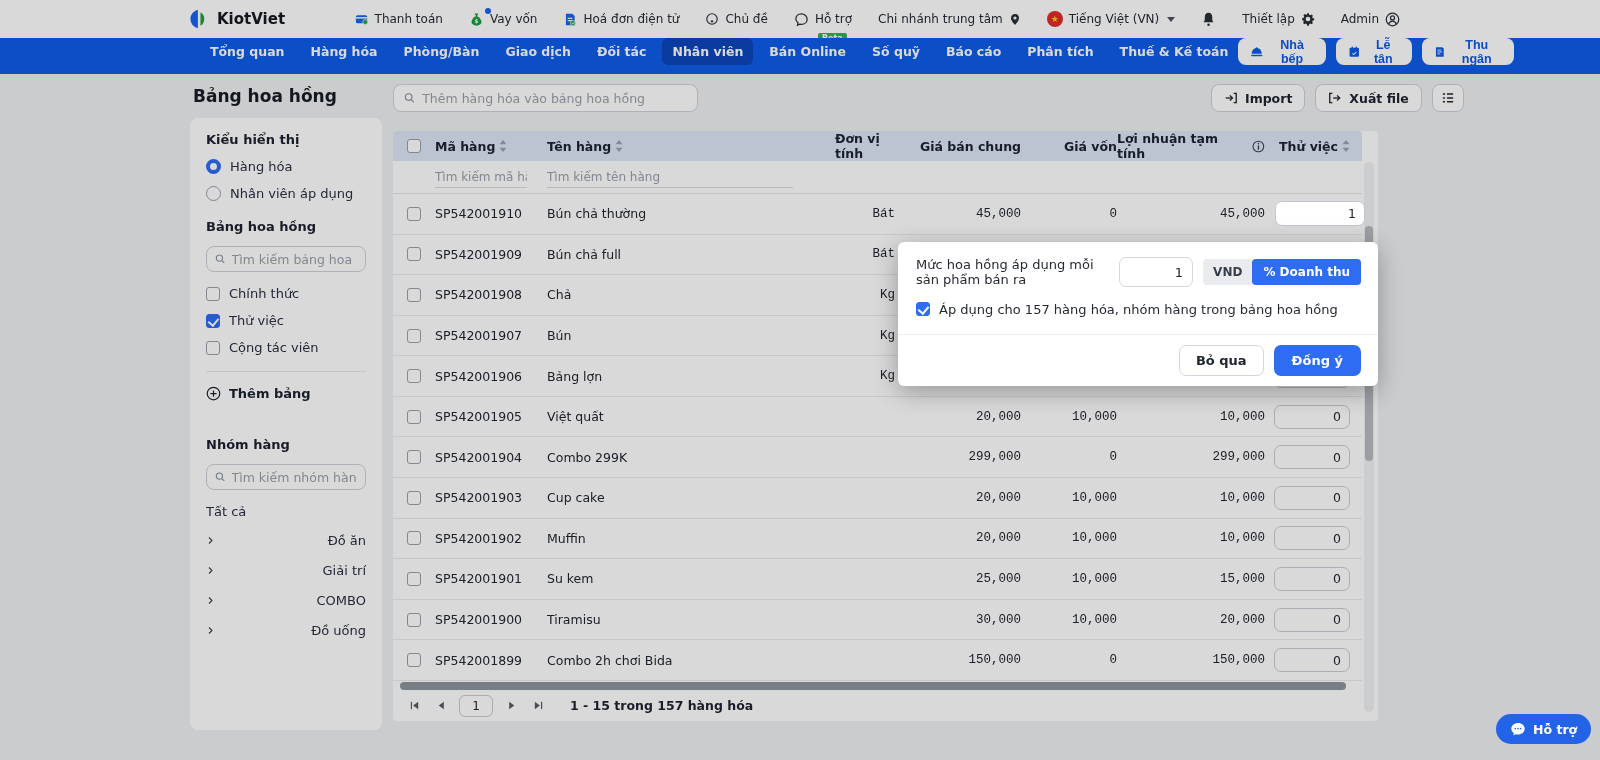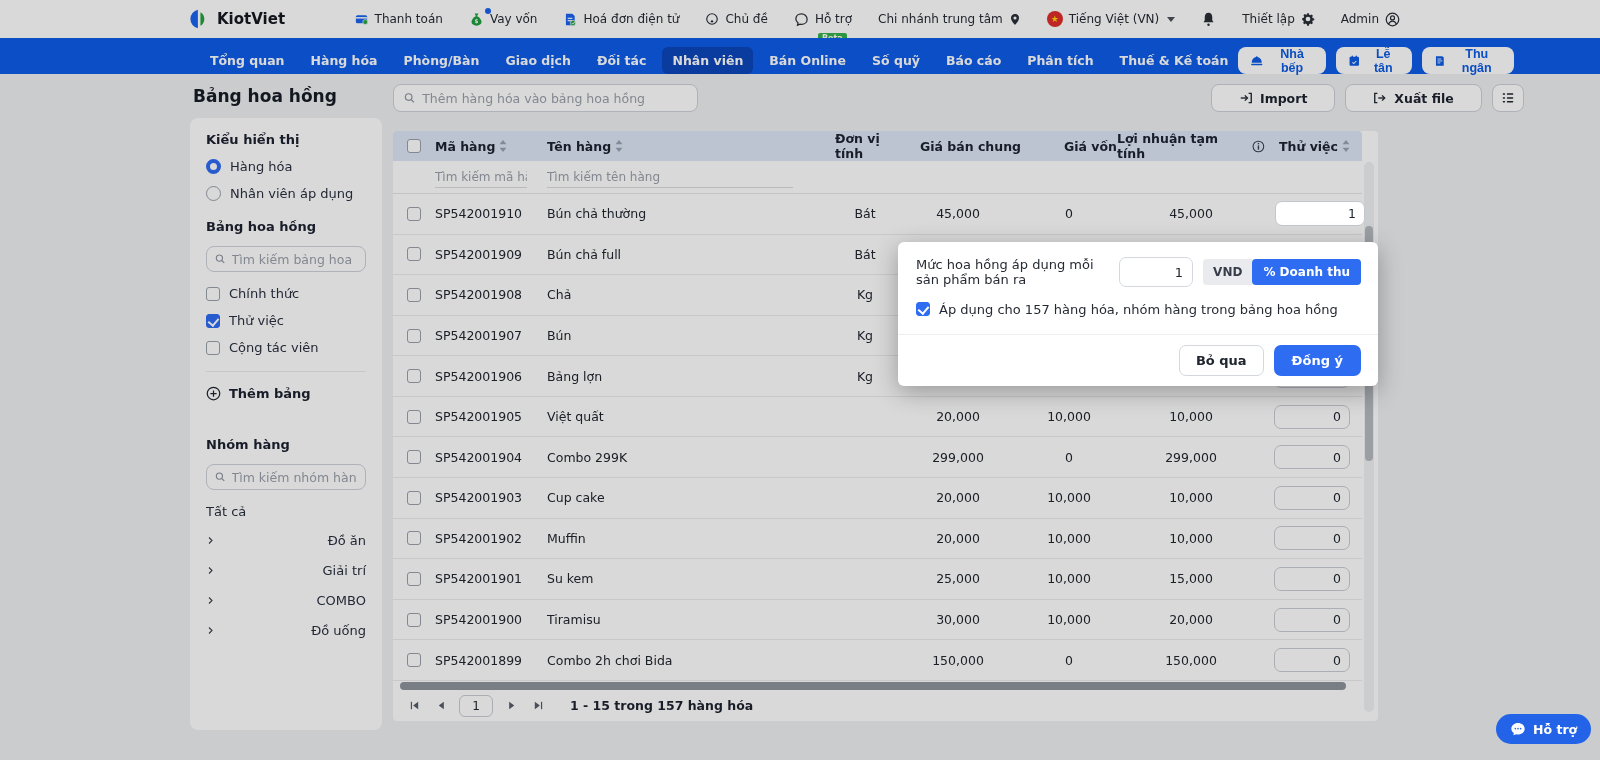--- a/index.html
+++ b/index.html
@@ -10,34 +10,34 @@
   .topbar { position:absolute; left:0; top:0; width:1600px; height:38px; background:#ffffff; display:flex; align-items:center; padding:0 200px 0 188px; font-size:12px; }
   .brand { display:flex; align-items:center; gap:7px; font-size:15px; font-weight:bold; color:#14181f; }
   .top-items { display:flex; align-items:center; gap:26px; margin-left:auto; }
   .top-item { display:flex; align-items:center; gap:6px; color:#262b35; cursor:pointer; position:relative; white-space:nowrap; }
   .beta-badge { position:absolute; left:24px; top:21px; background:#35b24a; color:#fff; font-size:8px; font-weight:bold; padding:1px 4px; border-radius:2px; }
   .notif-dot { position:absolute; right:-7px; top:-4px; width:6px; height:6px; border-radius:50%; background:#1a63f0; }
   .flag { width:16px; height:16px; border-radius:50%; background:#e02d2d; color:#ffd400; font-size:9px; display:flex; align-items:center; justify-content:center; }
   .caret { width:0; height:0; border-left:4px solid transparent; border-right:4px solid transparent; border-top:5px solid #4a505b; margin-left:2px; }
 
   
-  .navbar { position:absolute; left:0; top:38px; width:1600px; height:36px; background:#0f5ce8; display:flex; align-items:flex-end; padding:0 86px 0 200px; }
+  .navbar { position:absolute; left:0; top:38px; width:1600px; height:36px; background:#0f5ce8; display:flex; align-items:flex-start; padding:0 86px 0 200px; }
   .nav-tabs { display:flex; align-items:center; gap:6px; }
   .nav-tab { color:#fff; font-size:12.5px; font-weight:bold; padding:6px 10px; border-radius:6px; cursor:pointer; white-space:nowrap; }
   .nav-tab.active { background:#0c46bb; }
   .quick-buttons { margin-left:auto; display:flex; gap:10px; }
   .qbtn { display:flex; align-items:center; gap:6px; background:#fff; color:#0d5be6; font-size:12.5px; font-weight:bold; border:none; border-radius:8px; padding:5px 12px; height:27px; cursor:pointer; }
 
   
   .page-title { position:absolute; left:193px; top:86px; font-size:17px; font-weight:bold; color:#171c26; }
   .search-wrap { position:absolute; left:393px; top:84px; width:305px; height:28px; background:#fff; border:1px solid #ced2d9; border-radius:8px; display:flex; align-items:center; padding:0 10px; gap:7px; }
   .search-wrap input, .side-search input { border:none; outline:none; background:transparent; font-size:12.5px; width:100%; color:#21262f; font-family:inherit; }
   .search-wrap input::placeholder, .side-search input::placeholder, .filter-in::placeholder { color:#9aa0aa; }
   .toolbar-actions { position:absolute; left:1211px; top:84px; display:flex; gap:10px; }
-  .tbtn { display:flex; align-items:center; gap:7px; background:#fff; border:1px solid #cdd1d7; border-radius:8px; height:28px; padding:0 27px; font-size:12.5px; font-weight:bold; color:#1d2330; cursor:pointer; font-family:inherit; }
+  .tbtn { display:flex; align-items:center; gap:7px; background:#fff; border:1px solid #cdd1d7; border-radius:8px; height:28px; padding:0 12px; font-size:12.5px; font-weight:bold; color:#1d2330; cursor:pointer; font-family:inherit; }
   .tbtn.icon-only { padding:0 8px; }
 
   
   .sidebar { position:absolute; left:190px; top:118px; width:192px; height:612px; background:#fff; border-radius:8px; padding:14px 16px; font-size:13px; }
   .side-h { font-weight:bold; font-size:13px; color:#1c2230; margin-bottom:12px; }
   .opt-row { display:flex; align-items:center; gap:9px; margin-bottom:12px; color:#2a3040; cursor:pointer; }
   .radio { width:15px; height:15px; border-radius:50%; border:1.5px solid #9aa0ab; background:#fff; flex:none; }
   .radio.sel { border:4.5px solid #2e6cf2; }
   .cb { width:14px; height:14px; border-radius:3px; border:1.5px solid #9aa0ab; background:#fff; flex:none; position:relative; }
   .cb.sel { background:#2e6cf2; border-color:#2e6cf2; }
@@ -52,21 +52,21 @@
   .table-card { position:absolute; left:393px; top:131px; width:985px; height:590px; background:#fff; border-radius:4px; }
   .grid { display:grid; grid-template-columns:42px 112px 288px 60px 126px 96px 148px auto; align-items:center; width:969px; }
   .thead { height:30px; background:#dde7f6; font-size:12.5px; font-weight:bold; color:#1d2330; border-radius:4px 4px 0 0; }
   .th { display:flex; align-items:center; gap:4px; }
   .th.num { justify-content:flex-end; }
   .th-last { justify-content:flex-end; padding-right:12px; }
   .filter-row { height:33px; border-bottom:1px solid #e3e5e9; }
   .filter-in { border:none; border-bottom:1px solid #d9dbe0; outline:none; font-size:12px; height:22px; width:92px; background:transparent; font-family:inherit; color:#21262f; }
   .filter-in.wide { width:246px; }
   .trow { height:40.58px; border-bottom:1px solid #ececee; font-size:12.5px; color:#21262f; }
-  .cell.num { text-align:center; }
+  .cell.num { text-align:right;font-family:Liberation Mono, monospace; }
   .c-check { display:flex; justify-content:center; }
   .c-comm { display:flex; justify-content:flex-end; }
   .cm-input { width:76px; height:24px; margin-right:12px; border:1px solid #c9cdd4; border-radius:7px; text-align:right; padding-right:8px; font-size:12.5px; color:#20262f; background:#fff; outline:none; font-family:inherit; }
   .cm-input.neg { color:#d6453c; }
   .cm-input.focused { position:relative; z-index:50; width:90px; height:25px; margin-right:-3px; border-color:#c2c7cf; }
   .hscroll { position:relative; height:10px; margin-top:0; }
   .hscroll .thumb { position:absolute; left:7px; top:1px; height:8px; width:946px; background:#8f959d; border-radius:4px; }
   .pagination { height:30px; display:flex; align-items:center; gap:9px; padding-left:12px; font-size:12.5px; }
   .pg-ic { display:flex; align-items:center; justify-content:center; width:18px; cursor:pointer; }
   .pg-box { width:34px; height:22px; border:1px solid #c9ccd2; border-radius:6px; display:flex; align-items:center; justify-content:center; font-size:12px; color:#21262f; }

